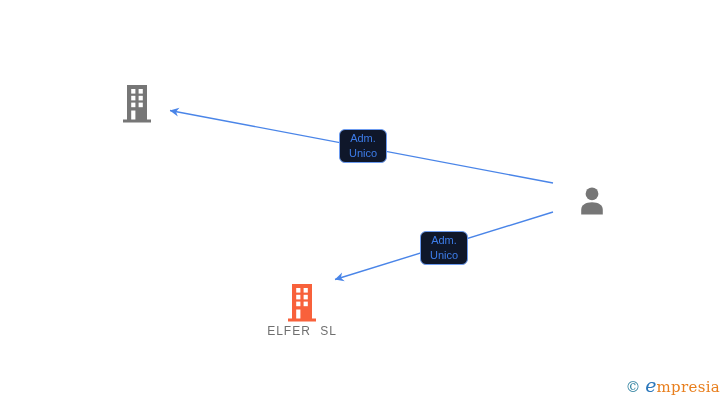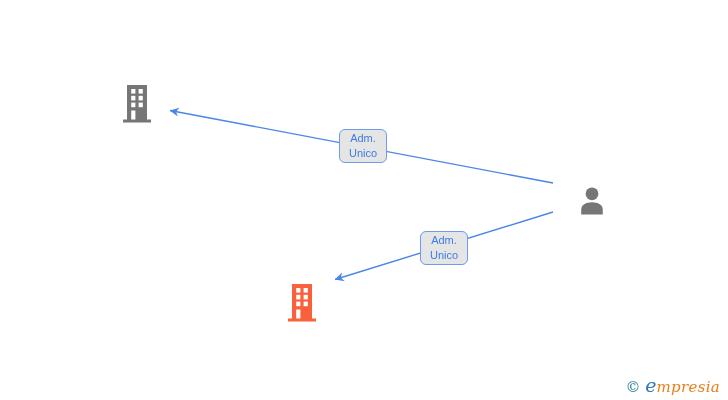--- a/index.html
+++ b/index.html
@@ -34,21 +34,21 @@
     position: absolute;
     z-index: 3;
     cursor: pointer;
   }
   .icon-gray  { fill: #767676; }
   .icon-orange{ fill: #f8613b; }
   .elfer-label { word-spacing: 5px; letter-spacing: 1px; }
   .edge-pill {
     position: absolute;
     width: 46px; height: 32px;
-    background: #e5e5e5;
+    background: #0f172a;
     border: 1.5px solid #6c9bf0;
     border-radius: 6px;
     color: #3d7ce8;
     font-size: 11px;
     line-height: 15px;
     text-align: center;
     white-space: pre-line;
     display: flex;
     align-items: center;
     justify-content: center;
@@ -58,21 +58,21 @@
     position: absolute;
     right: 8px; bottom: 4px;
     z-index: 3;
     font-family: "DejaVu Serif", serif;
     font-size: 15px;
     cursor: pointer;
     white-space: nowrap;
   }
   .footer-brand .copy   { color: #2b7f9e; font-style: normal; }
   .footer-brand .brand-e{ color: #2b77bb; font-style: italic; font-size: 19px; font-family: "DejaVu Serif", serif; }
-  .footer-brand .brand-rest { color: #e87f1e; font-style: italic; letter-spacing: 0.3px; }
+  .footer-brand .brand-rest { color: #e87f1e; letter-spacing: 0.3px; }
 </style>
 </head>
 <body>
 
 <div class="canvas">
 
   <svg class="edges-svg">
     <defs>
       <marker id="arrowhead" markerUnits="userSpaceOnUse" markerWidth="11" markerHeight="11" refX="9.3" refY="5" orient="auto">
         <path d="M0.5 0.5 L9.5 5 L0.5 9.5 L3.2 5 Z" fill="#4a85e8"></path>
@@ -118,19 +118,20 @@
         <rect x="9.2" y="4" width="4.2" height="4.6"></rect>
         <rect x="16.6" y="4" width="4.2" height="4.6"></rect>
         <rect x="9.2" y="10.8" width="4.2" height="4.6"></rect>
         <rect x="16.6" y="10.8" width="4.2" height="4.6"></rect>
         <rect x="9.2" y="17.6" width="4.2" height="4.6"></rect>
         <rect x="16.6" y="17.6" width="4.2" height="4.6"></rect>
         <rect x="9.2" y="25.5" width="4.2" height="9"></rect>
       </g>
     </svg>
   </div>
+  <div class="node-label elfer-label" style="left:240px; top:324px; width:124px;">ELFER SL</div>
 
   <div class="footer-brand">
     <span class="copy">©</span>
     <span class="brand-e">e</span><span class="brand-rest">mpresia</span>
   </div>
 
 </div>
 
 </body></html>

